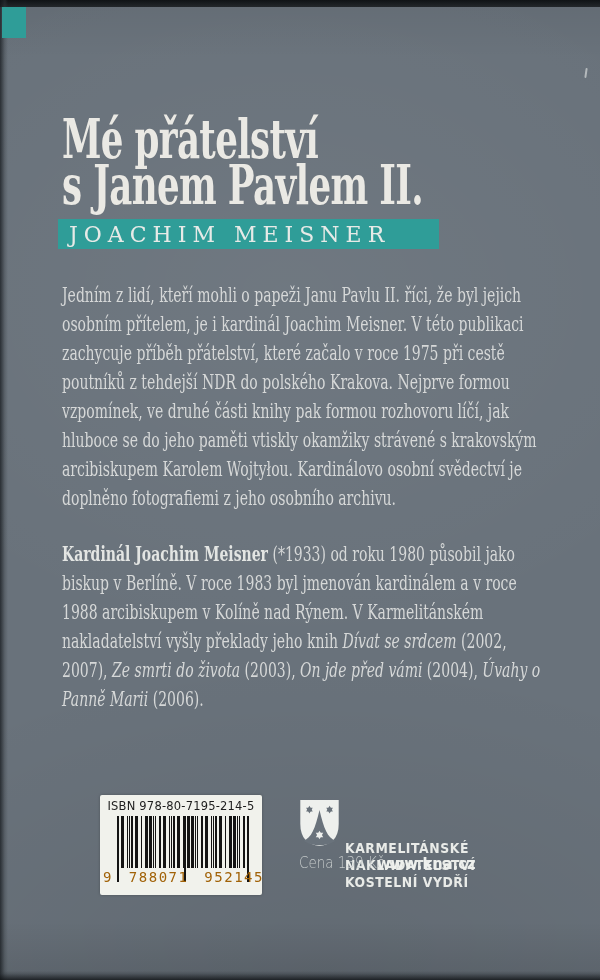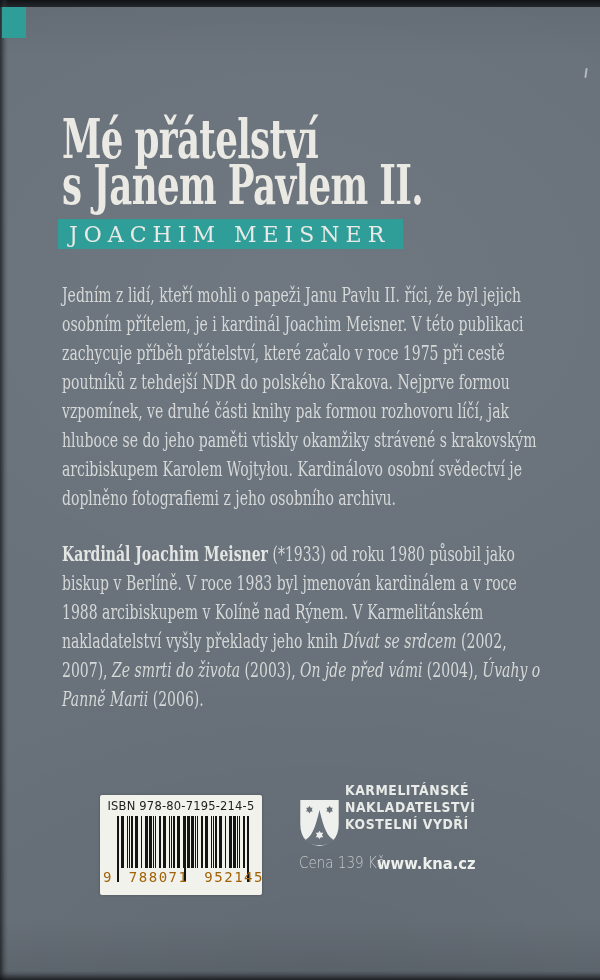--- a/index.html
+++ b/index.html
@@ -24,21 +24,21 @@
     position:absolute;left:62px;white-space:nowrap;
     font-weight:bold;font-size:54px;line-height:1;
     letter-spacing:-1px;color:#eae9e4;
     transform:scaleX(0.66);transform-origin:left top;
     text-shadow:0 0 1px rgba(0,0,0,0.15);
   }
   .title-line1{top:112px;}
   .title-line2{top:158px;}
 
   .author-band{
-    position:absolute;left:58px;top:219px;width:345px;height:30px;
+    position:absolute;left:58px;top:219px;width:381px;height:30px;
     display:flex;align-items:center;
   }
   .author-band .author-text{
     padding-left:11px;white-space:nowrap;
     font-size:22px;letter-spacing:6px;color:#e7eae7;
     font-family:"DejaVu Serif", serif;
   }
 
   .synopsis{position:absolute;left:62px;top:281px;}
   .synopsis .line{
@@ -74,21 +74,21 @@
   .guard-left{left:17px;}
   .guard-mid{left:84px;}
   .guard-right{left:147px;}
   .barcode-digits{
     position:absolute;left:3px;top:74px;white-space:nowrap;
     font-family:"DejaVu Sans Mono", monospace;
     font-size:14px;letter-spacing:1.5px;word-spacing:6px;color:#a16207;
   }
 
   .publisher-shield{position:absolute;left:299px;top:799px;width:41px;height:48px;}
-  .publisher-name{position:absolute;left:345px;top:782px;font-family:"DejaVu Sans", sans-serif;}
+  .publisher-name{position:absolute;left:345px;top:840px;font-family:"DejaVu Sans", sans-serif;}
   .publisher-name .pub-line{
     height:17px;line-height:17px;font-size:13.5px;font-weight:bold;
     letter-spacing:0.6px;color:#e9ebe8;white-space:nowrap;
     transform:scaleX(0.92);transform-origin:left top;
   }
   .price-text{
     position:absolute;left:299px;top:854px;
     font-family:"DejaVu Sans", sans-serif;font-size:15px;font-weight:300;
     color:#c6cbcb;white-space:nowrap;transform:scaleX(0.9);transform-origin:left top;
   }

